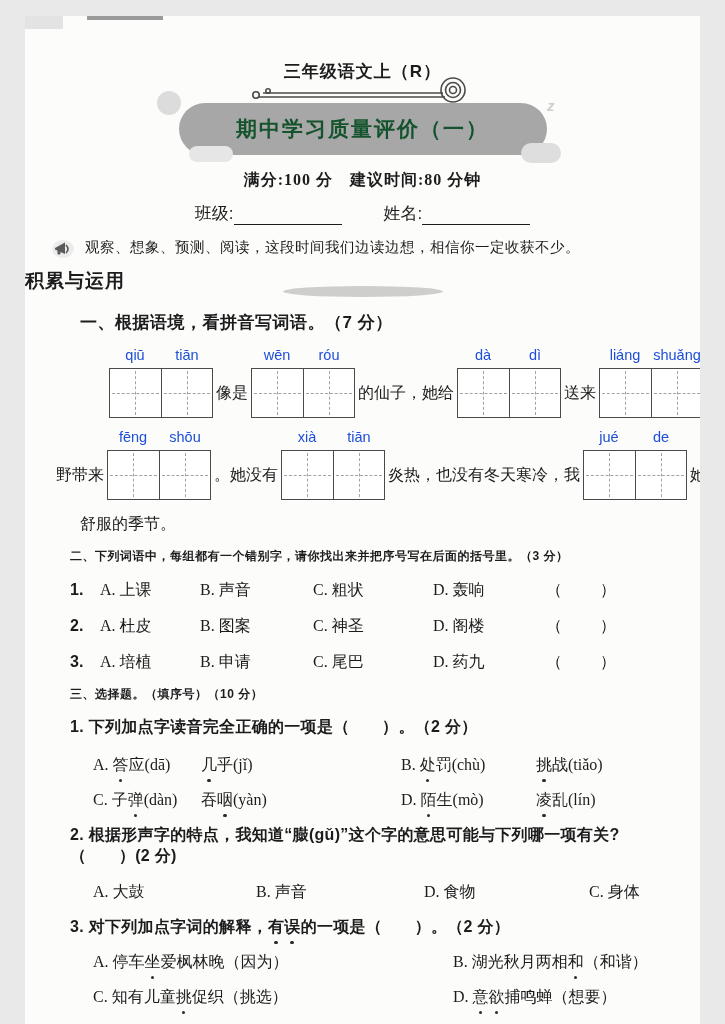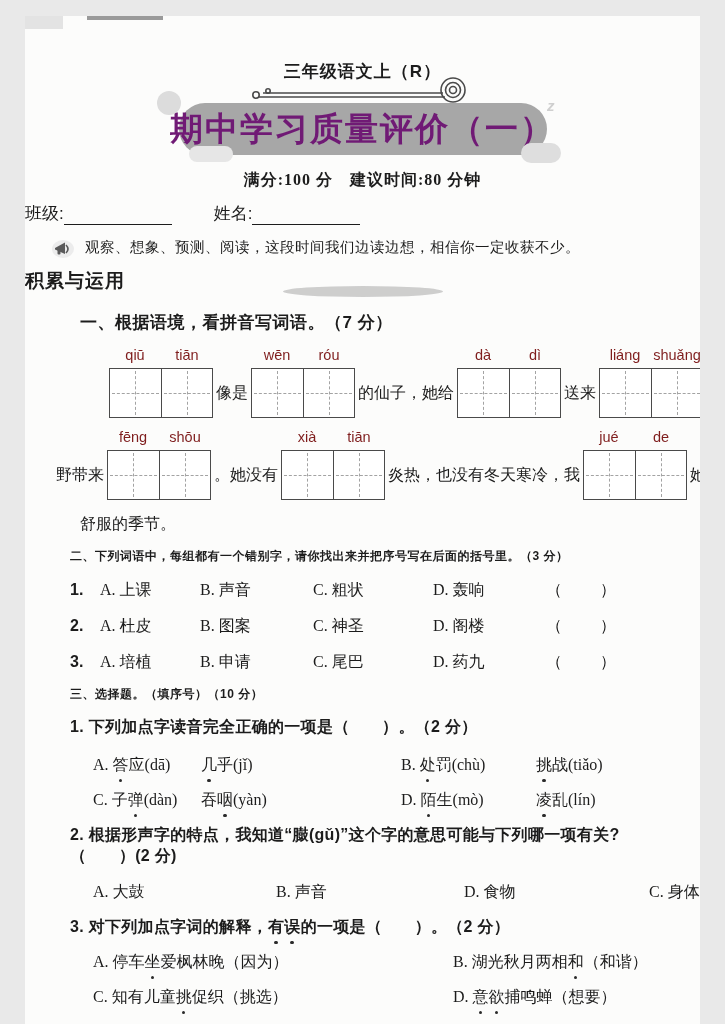--- a/index.html
+++ b/index.html
@@ -12,70 +12,70 @@
 
   
   .tab-header{padding-top:44px;text-align:center;}
   .tab-wrap{position:relative;display:inline-block;}
   .tab-text{font-size:17px;font-weight:700;letter-spacing:1px;position:relative;z-index:1;}
   .scroll-svg{position:absolute;left:50%;transform:translateX(-50%);top:8px;z-index:0;}
 
   
   .title-banner{position:relative;width:368px;height:52px;margin:20px auto 0;background:#a7a7a7;
                 border-radius:26px;display:flex;align-items:center;justify-content:center;}
-  .title-banner h1{margin:0;font-size:33px;font-weight:900;letter-spacing:2px;color:#701a75;white-space:nowrap;}
+  .title-banner h1{margin:0;font-size:21px;font-weight:900;letter-spacing:2px;color:#14532d;white-space:nowrap;}
   .blob{position:absolute;border-radius:50%;}
   .b1{left:-22px;top:-12px;width:24px;height:24px;background:#dcdcdc;}
   .b2{left:10px;bottom:-7px;width:44px;height:16px;background:#e6e6e6;border-radius:10px;}
   .b3{right:-14px;bottom:-8px;width:40px;height:20px;background:#dedede;border-radius:12px;}
   .zmark{position:absolute;right:-8px;top:-6px;font-size:15px;font-style:italic;color:#cfcfcf;font-weight:700;}
 
   .meta{margin-top:15px;text-align:center;font-family:"Liberation Serif",serif;
         font-weight:700;font-size:16px;letter-spacing:1px;}
-  .idline{margin-top:11px;display:flex;justify-content:flex-start;align-items:flex-end;font-size:17px;}
+  .idline{margin-top:11px;display:flex;justify-content:center;align-items:flex-end;font-size:17px;}
   .uline{display:inline-block;width:108px;height:19px;border-bottom:1.5px solid #1c1c1c;}
   .idgap{width:42px;}
 
   .tip{display:flex;gap:10px;align-items:flex-start;margin:13px 26px 0 26px;font-size:14.5px;letter-spacing:.5px;}
   .tip-icon{flex:0 0 auto;margin-top:1px;}
 
   .sec-banner{position:relative;text-align:left;margin-top:9px;height:30px;}
   .sec-shadow{position:absolute;left:50%;transform:translateX(-50%);bottom:1px;width:160px;height:11px;
               background:#c2c2c2;border-radius:50%;opacity:.8;}
   .sec-text{position:relative;z-index:1;font-size:19px;font-weight:800;letter-spacing:1px;}
 
   .q-heading{margin:13px 55px 0 55px;font-weight:800;font-size:17px;letter-spacing:.5px;}
   .q-heading.tight{font-size:12px;margin-left:45px;}
 
   
   .pin-row{display:flex;align-items:center;white-space:nowrap;}
   .row1{margin:34px 0 0 84px;}
   .row2{margin:32px 0 0 28px;}
   .pgroup{position:relative;flex:0 0 auto;}
   .plabels{position:absolute;top:-21px;left:0;right:0;display:flex;}
-  .plabels span{flex:1;text-align:center;font-size:14.5px;color:#7f1d1d;}
+  .plabels span{flex:1;text-align:center;font-size:14.5px;color:#1d4ed8;}
   .tpair{display:flex;width:104px;height:50px;border:1.6px solid #4a4a4a;box-sizing:border-box;background:#fff;}
   .tian{position:relative;flex:1;}
   .tian + .tian{border-left:1.6px solid #4a4a4a;}
   .tian::before{content:"";position:absolute;left:50%;top:2px;bottom:2px;border-left:1px dashed #a3a3a3;}
   .tian::after{content:"";position:absolute;top:50%;left:2px;right:2px;border-top:1px dashed #a3a3a3;}
   .ptext{font-family:"Liberation Serif",serif;font-size:16px;padding:0 3px;}
   .plain-line{margin:14px 0 0 55px;font-family:Liberation Sans, sans-serif;font-size:16px;}
 
   
   .word-row{display:grid;grid-template-columns:30px 100px 113px 120px 113px auto;
             margin:15px 0 0 45px;font-family:"Liberation Serif",serif;font-size:16px;align-items:baseline;}
   .word-row .num{font-family:"Liberation Sans",sans-serif;font-weight:800;}
   .bracket{letter-spacing:2px;}
 
   .stem{margin:14px 45px 0 45px;font-weight:700;font-size:16px;letter-spacing:.3px;}
   .optgrid{display:grid;margin-left:68px;font-family:"Liberation Serif",serif;font-size:16px;align-items:baseline;}
   .g4a{grid-template-columns:108px 200px 135px auto;margin-top:17px;}
   .g4a2{grid-template-columns:108px 200px 135px auto;margin-top:14px;}
-  .g4b{grid-template-columns:163px 168px 165px auto;margin-top:15px;gap:20px;}
+  .g4b{grid-template-columns:163px 168px 165px auto;margin-top:15px;}
   .g2{grid-template-columns:335px auto;margin-top:14px;gap:25px;}
 
   .emdot{position:relative;display:inline-block;}
   .emdot::after{content:"";position:absolute;left:50%;margin-left:-2px;bottom:-6px;
                 width:3.5px;height:3.5px;border-radius:50%;background:#2a2a2a;}
 </style>
 </head>
 <body>
 
 <div class="page">

